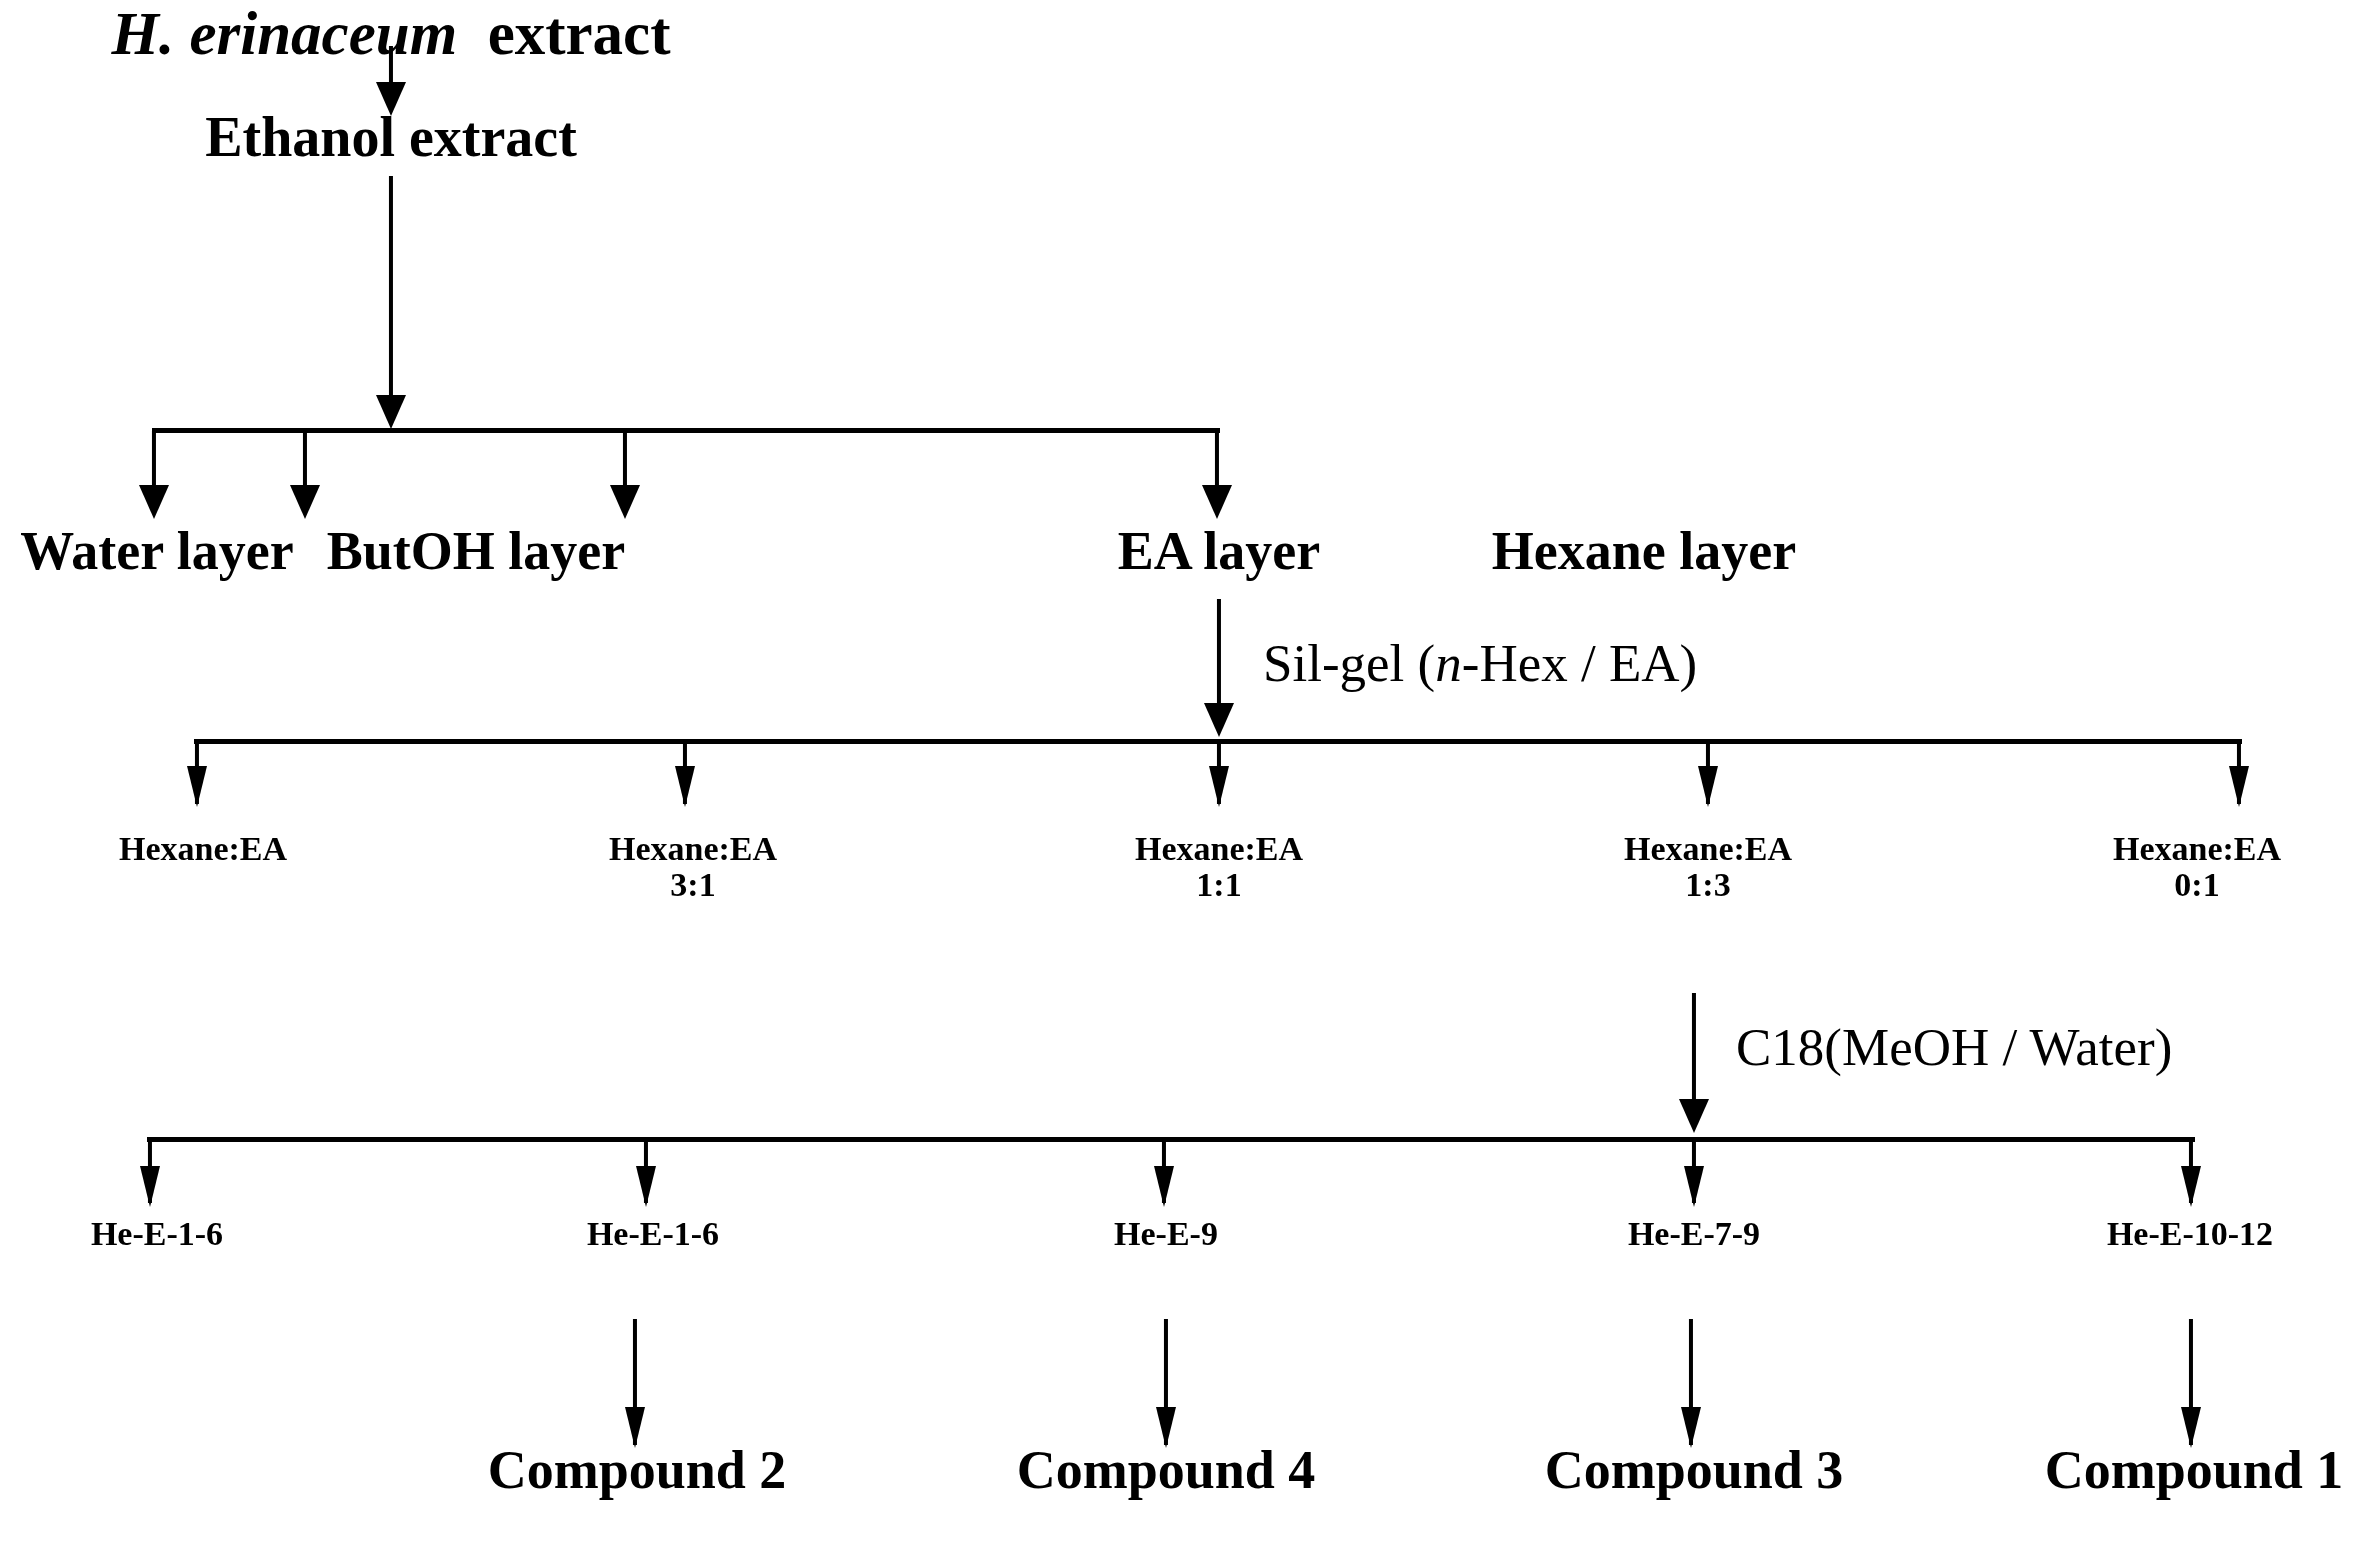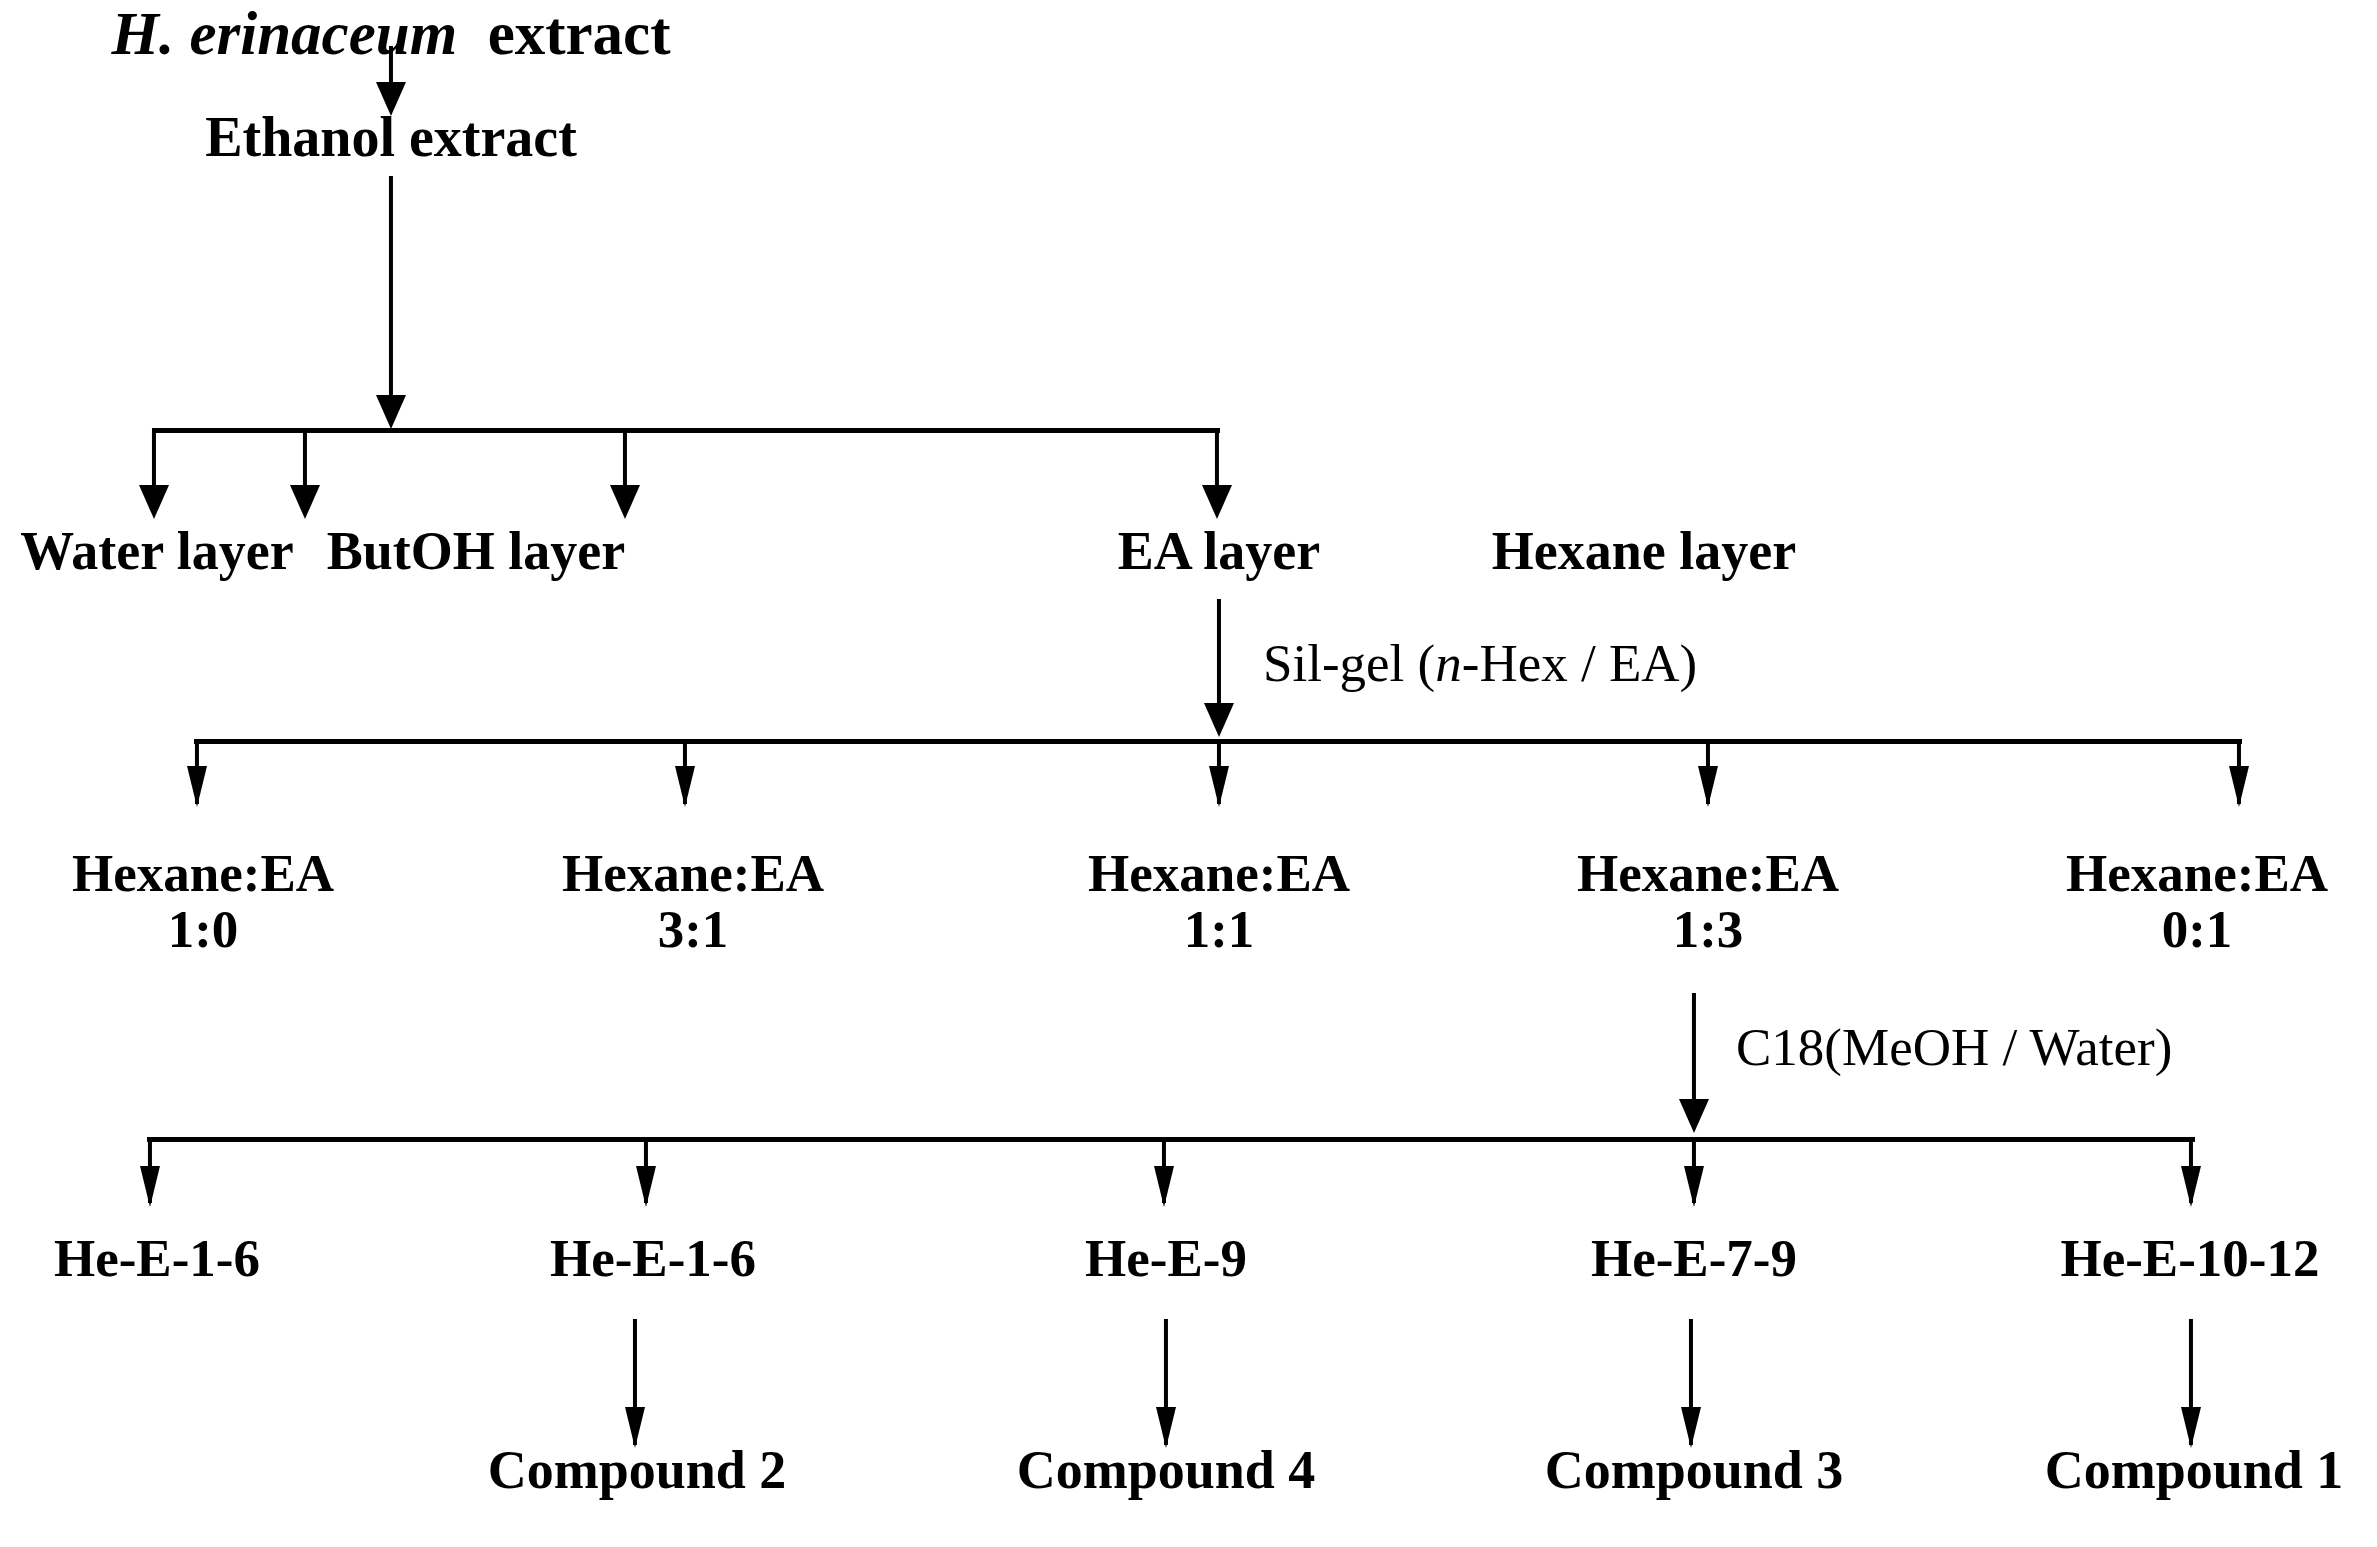--- a/index.html
+++ b/index.html
@@ -38,21 +38,21 @@
   }
   .title .sp-name {
     font-style: italic;
   }
   .title .common {
     font-style: normal;
   }
 
   .lbl-lg   { font-size: 56px; }
   .lbl-md   { font-size: 54px; }
-  .lbl-frac { font-size: 53px; margin-top: 14px; }
+  .lbl-frac { font-size: 34px; }
   .lbl-cmp  { font-size: 54px; }
 
   
   .annot {
     position: absolute;
     font-weight: normal;
     font-size: 53px;
     white-space: nowrap;
     color: #000;
   }
@@ -151,21 +151,20 @@
   <div class="arrowhead slim" style="left:1219px; top:766px;"></div>
 
   <div class="vline" style="left:1708px; top:742px; height:62px;"></div>
   <div class="arrowhead slim" style="left:1708px; top:766px;"></div>
 
   <div class="vline" style="left:2239px; top:742px; height:62px;"></div>
   <div class="arrowhead slim" style="left:2239px; top:766px;"></div>
 
   <div class="node lbl-frac two-line" style="left:203px; top:831px; width:376px;">
     <div>Hexane:EA</div>
-    <div>1:0</div>
   </div>
 
   <div class="node lbl-frac two-line" style="left:693px; top:831px; width:376px;">
     <div>Hexane:EA</div>
     <div>3:1</div>
   </div>
 
   <div class="node lbl-frac two-line" style="left:1219px; top:831px; width:376px;">
     <div>Hexane:EA</div>
     <div>1:1</div>

